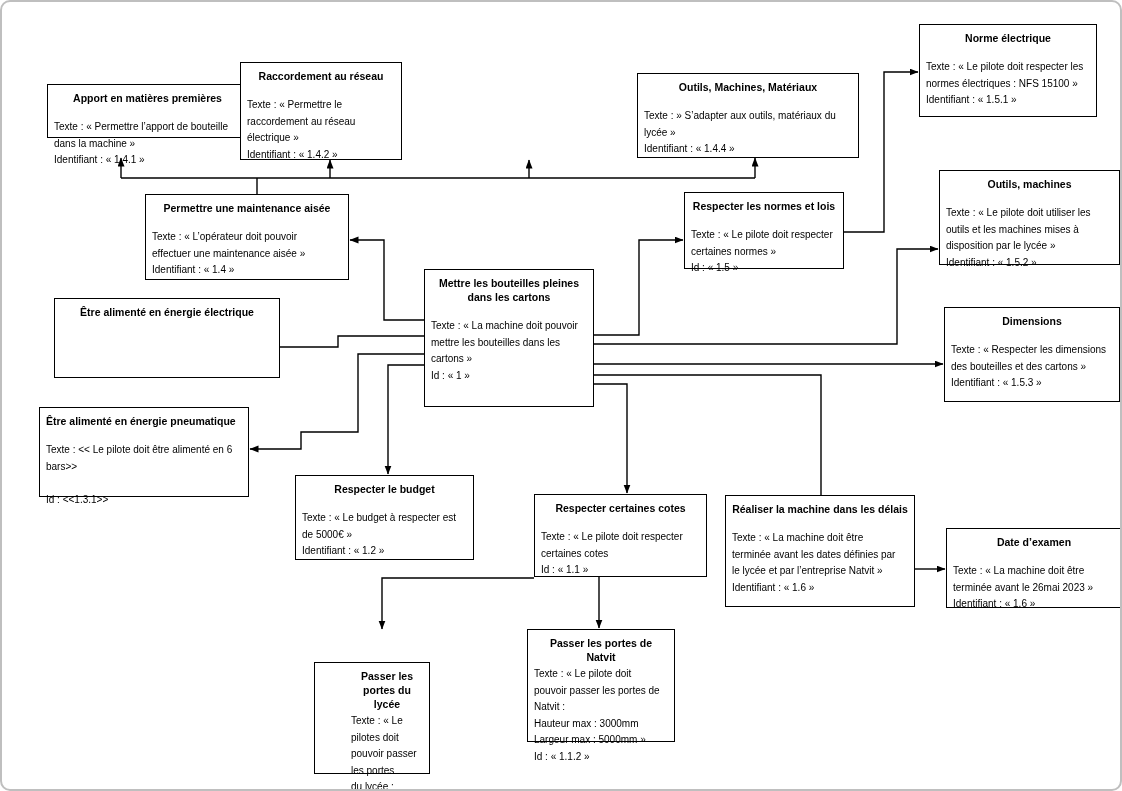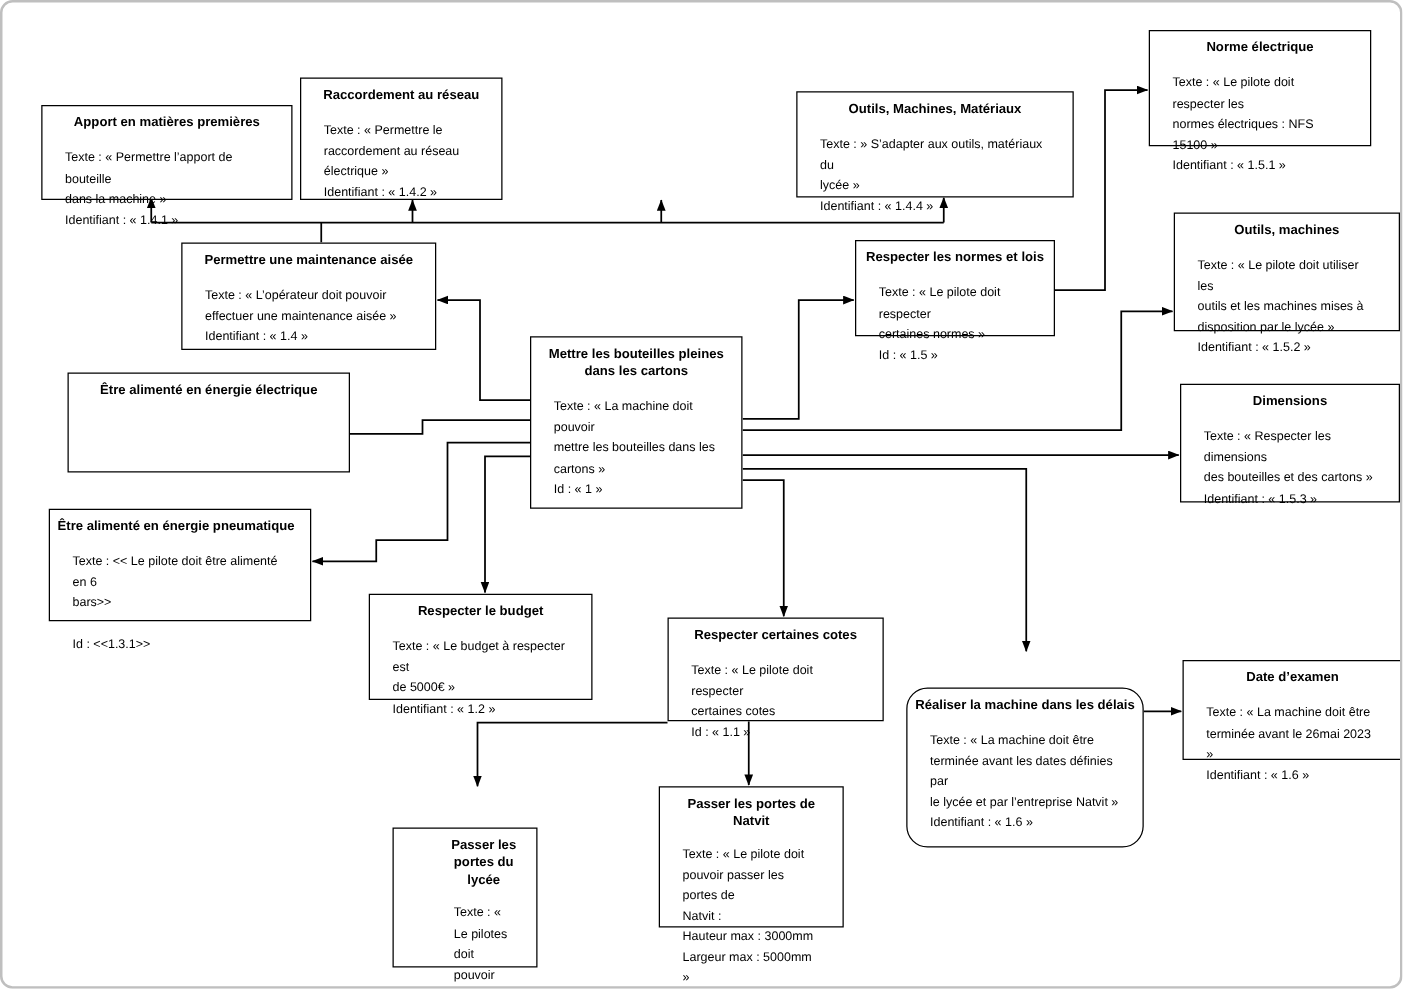--- a/index.html
+++ b/index.html
@@ -20,21 +20,21 @@
     border:1.5px solid #000;background:#fff;
     box-sizing:border-box;
     padding:6px 6px 4px 6px;
   }
   .box .t{
     font-weight:bold;font-size:10.5px;line-height:14px;
     text-align:center;white-space:pre-wrap;margin:0 0 14px 0;
   }
   .box .b{
     font-size:10px;line-height:16.5px;
-    white-space:pre-wrap;text-align:left;margin:12px;
+    white-space:pre-wrap;text-align:left;margin:0;
   }
   .box.tight .t{margin-bottom:2px;}
   .box.left-title .t{text-align:left;}
 </style>
 </head>
 <body>
 
 <div class="canvas">
 
   <svg class="wires" width="1122" height="791" viewBox="0 0 1122 791">
@@ -59,21 +59,21 @@
       <path d="M592,362 H941" marker-end="url(#arw)"></path>
       <path d="M592,373 H819 V519" marker-end="url(#arw)"></path>
       <path d="M592,382 H625 V491" marker-end="url(#arw)"></path>
       <path d="M842,230 H882 V70 H916" marker-end="url(#arw)"></path>
       <path d="M913,567 H943" marker-end="url(#arw)"></path>
       <path d="M597,575 V626" marker-end="url(#arw)"></path>
       <path d="M532,576 H380 V627" marker-end="url(#arw)"></path>
     </g>
   </svg>
 
-  <div class="box" style="left:31px;top:82px;width:201px;height:76px;">
+  <div class="box" style="left:45px;top:82px;width:201px;height:54px;">
     <div class="t">Apport en matières premières</div>
     <div class="b">Texte : « Permettre l’apport de bouteille
 dans la machine »
 Identifiant : « 1.4.1 »</div>
   </div>
 
   <div class="box" style="left:238px;top:60px;width:162px;height:98px;">
     <div class="t">Raccordement au réseau</div>
     <div class="b">Texte : « Permettre le
 raccordement au réseau
@@ -153,21 +153,21 @@
 Identifiant : « 1.2 »</div>
   </div>
 
   <div class="box" style="left:532px;top:492px;width:173px;height:83px;">
     <div class="t">Respecter certaines cotes</div>
     <div class="b">Texte : « Le pilote doit respecter
 certaines cotes
 Id : « 1.1 »</div>
   </div>
 
-  <div class="box" style="left:723px;top:548px;width:190px;height:128px;border-radius:17px;">
+  <div class="box" style="left:723px;top:493px;width:190px;height:112px;">
     <div class="t">Réaliser la machine dans les délais</div>
     <div class="b">Texte : « La machine doit être
 terminée avant les dates définies par
 le lycée et par l’entreprise Natvit »
 Identifiant : « 1.6 »</div>
   </div>
 
   <div class="box" style="left:944px;top:526px;width:176px;height:80px;">
     <div class="t">Date d’examen</div>
     <div class="b">Texte : « La machine doit être

